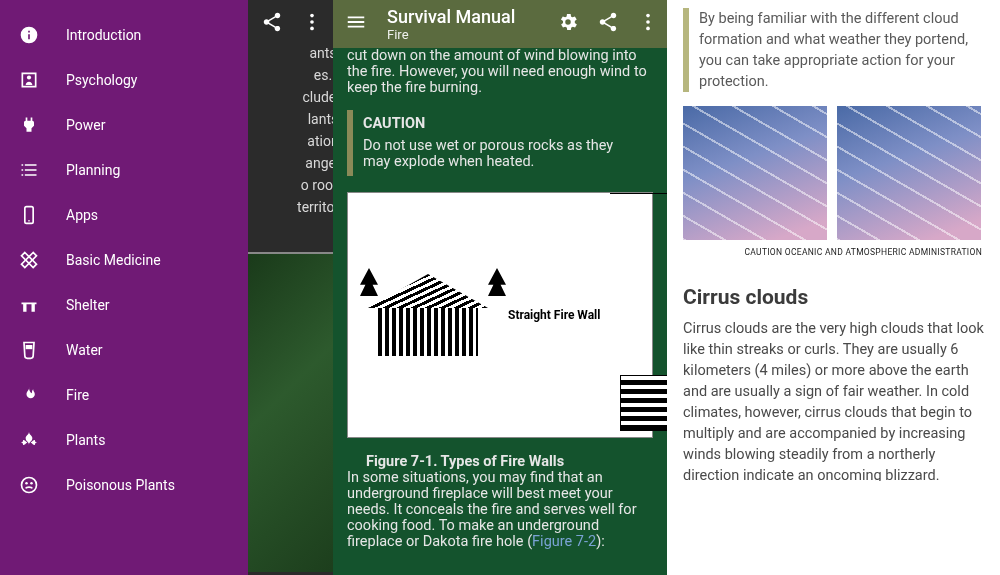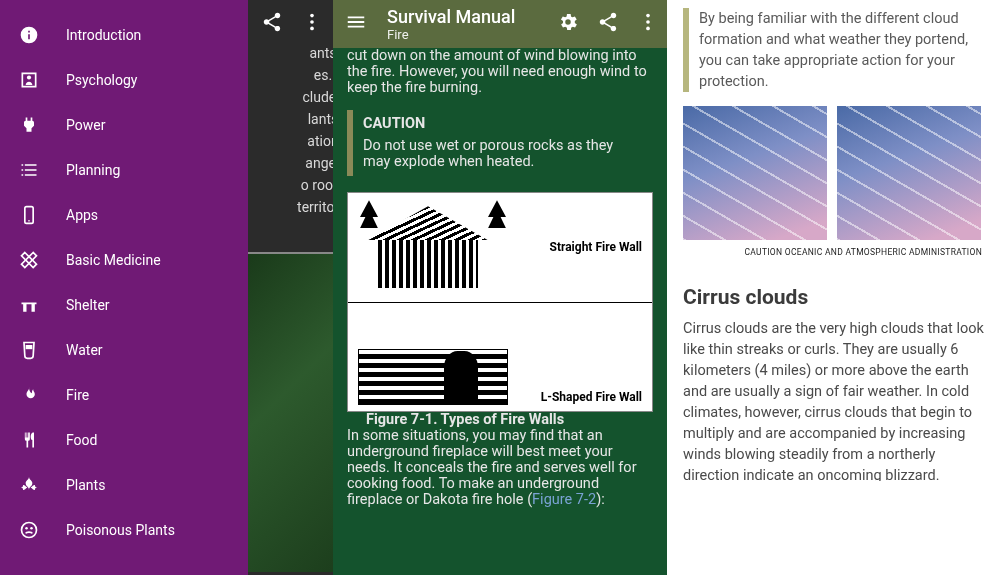--- a/index.html
+++ b/index.html
@@ -63,23 +63,24 @@
   .s2-sub { font-size: 13px; opacity: .9; }
   .s2-actions { display: flex; gap: 18px; align-items: center; }
   .s2-body { padding: 0 14px; font-size: 14.5px; line-height: 16px; overflow: hidden; height: 527px; }
   .s2-intro { margin-top: 0; margin-bottom: 14px; }
   .caution {
     border-left: 6px solid #8a8a58;
     padding: 6px 10px; margin-bottom: 16px;
   }
   .caution-h { font-weight: 700; margin-bottom: 6px; }
   .firewall-fig {
-    background: #fff; color: #000; width: 100%; height: 220px;
+    background: #fff; color: #000; width: 100%; height: 246px;
     border: 1px solid #888;
-    display: flex; flex-direction: column;
+    display: flex; flex-direction: row;
+    margin-bottom: 16px;
   }
   .firewall-row {
     flex: 1; display: flex; align-items: center; justify-content: space-between;
     padding: 6px 10px; position: relative;
   }
   .firewall-row + .firewall-row { border-top: 1px solid #000; align-items: flex-end; }
   .firewall-label { font-size: 12px; font-weight: 700; white-space: nowrap; }
   .firewall-sketch {
     width: 150px; height: 90px; position: relative;
   }
@@ -222,28 +223,20 @@
       <span class="ico">
           <svg viewBox="0 0 24 24">
             <path d="M12 2c1 4-3 5-3 9a5 5 0 0010 0c0-3-2-3-2-6-2 2-1 4-2 5-1-1-3-3-3-8z"></path>
           </svg>
         </span>
       <span>Fire</span>
     </div>
     <div class="drawer-item">
       <span class="ico">
           <svg viewBox="0 0 24 24">
-            <path d="M7 3v8a2 2 0 002 2v8h2v-8a2 2 0 002-2V3h-2v6h-1V3H9v6H8V3zm10 0c-1.7 0-3 2-3 5s1 4 2 4v9h2V3z"></path>
-          </svg>
-        </span>
-      <span>Food</span>
-    </div>
-    <div class="drawer-item">
-      <span class="ico">
-          <svg viewBox="0 0 24 24">
             <path d="M12 2c0 4-4 4-4 8s4 4 4 8c0-4 4-4 4-8s-4-4-4-8zM5 12c3 0 3 3 6 3-3 0-3 3-6 3 0-3-3-3-3-3s3 0 3-3zm14 0c0 3 3 3 3 3s-3 0-3 3c-3 0-3-3-6-3 3 0 3-3 6-3z"></path>
           </svg>
         </span>
       <span>Plants</span>
     </div>
     <div class="drawer-item">
       <span class="ico">
           <svg viewBox="0 0 24 24">
             <circle cx="12" cy="12" r="9" fill="none" stroke="#fff" stroke-width="2"></circle>
             <circle cx="9" cy="10" r="1.5"></circle>

